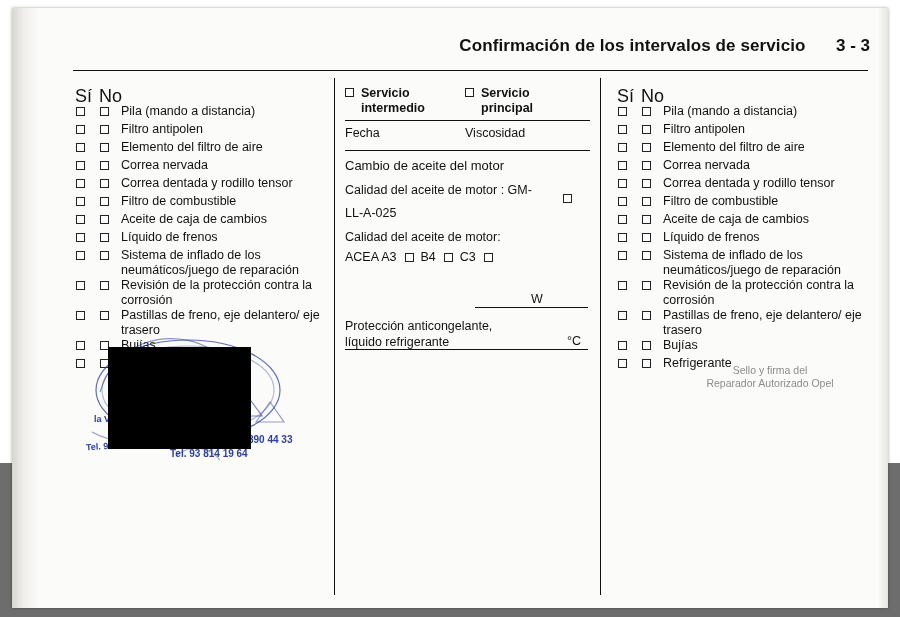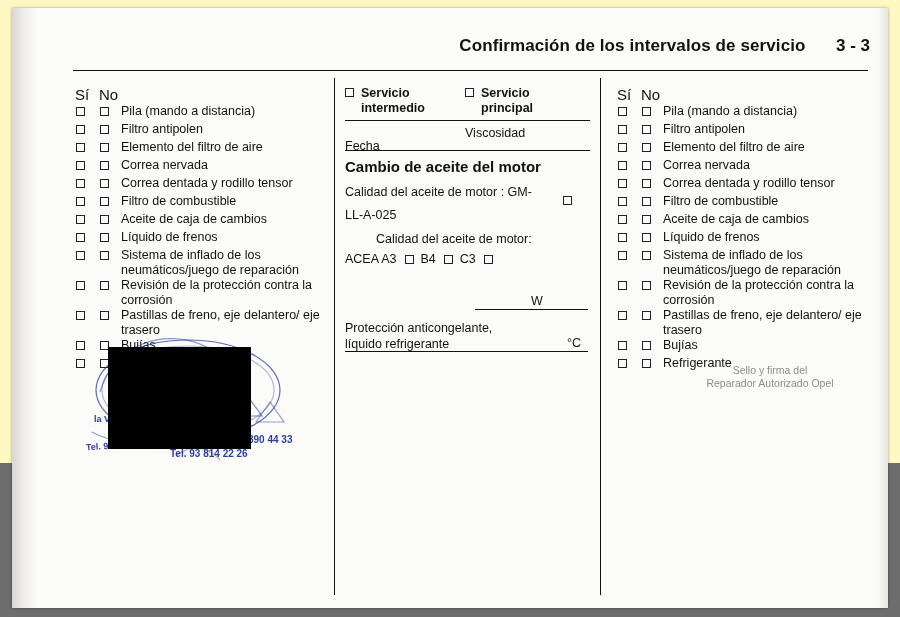--- a/index.html
+++ b/index.html
@@ -10,21 +10,21 @@
   body {
     width: 900px;
     height: 617px;
     overflow: hidden;
     font-family: "Liberation Sans", sans-serif;
   }
   .page {
     position: relative;
     width: 900px;
     height: 463px;
-    background: #fef9c3;
+    background: #ffffff;
   }
   
   .sheet {
     position: absolute;
     left: 12px;
     top: 8px;
     width: 876px;
     height: 600px;
     background: #fbfbf9;
     box-shadow: 0 0 3px rgba(0,0,0,0.35);
@@ -94,21 +94,21 @@
     color: #111;
   }
   .col.left { left: 73px; top: 86px; width: 252px; }
   .col.right { left: 615px; top: 86px; width: 250px; }
 
   .yesno {
     position: relative;
     height: 16px;
     margin-bottom: 2px;
   }
-  .yesno span { font-size: 15px; }
+  .yesno span { font-size: 18px; }
   .yesno .si { position: absolute; left: 2px; }
   .yesno .no { position: absolute; left: 26px; }
 
   .row {
     position: relative;
     min-height: 17px;
     margin-bottom: 1px;
   }
   .row .box {
     position: absolute;
@@ -164,26 +164,26 @@
   .hrule {
     height: 1px;
     background: #111;
     margin: 0;
   }
   .mid .fecha-row {
     position: relative;
     height: 24px;
     padding-top: 5px;
   }
-  .mid .fecha-row .f1 { position: absolute; left: 0; top: 18px; }
+  .mid .fecha-row .f1 { position: absolute; left: 0; top: 5px; }
   .mid .fecha-row .f2 { position: absolute; left: 120px; top: 5px; }
 
   .mid h2 {
-    font-size: 15px;
-    font-weight: bold;
+    font-size: 13px;
+    font-weight: normal;
     margin: 7px 0 6px 0;
   }
   .oil-row {
     position: relative;
     min-height: 30px;
     margin-bottom: 1px;
   }
   .oil-row .txt {
     display: block;
     line-height: 23px;
@@ -399,21 +399,21 @@
       <span class="f2">Viscosidad</span>
     </div>
     <div class="hrule"></div>
 
     <h2>Cambio de aceite del motor</h2>
 
     <div class="oil-row">
       <span class="txt">Calidad del aceite de motor : GM-LL-A-025</span>
       <span class="box"></span>
     </div>
-    <div class="oil-row" style="min-height:18px;margin-left:31px;">
+    <div class="oil-row" style="min-height:18px;">
       <span class="txt">Calidad del aceite de motor:</span>
     </div>
     <div class="acea">
       <span>ACEA A3</span>
       <span class="inline-box"></span>
       <span>B4</span>
       <span class="inline-box"></span>
       <span>C3</span>
       <span class="inline-box"></span>
     </div>
@@ -514,19 +514,19 @@
       <ellipse cx="108" cy="68" rx="86" ry="44" stroke-opacity="0.35"></ellipse>
       <path d="M20 70 C35 20, 85 8, 120 22 C150 34, 160 60, 140 84" stroke-opacity="0.55"></path>
       <path d="M12 110 C40 126, 70 118, 96 100" stroke-opacity="0.5"></path>
       <path d="M60 118 C78 96, 96 96, 112 120" stroke-opacity="0.45"></path>
       <path d="M150 94 L166 72 L182 94 Z" stroke-opacity="0.6"></path>
       <path d="M176 100 L190 80 L204 100 Z" stroke-opacity="0.5"></path>
       <path d="M30 96 L44 76 L58 96 Z" stroke-opacity="0.5"></path>
       <path d="M96 134 C110 122, 128 124, 140 138" stroke-opacity="0.4"></path>
     </svg>
     <div class="stamp-text t1">890 44 33</div>
-    <div class="stamp-text t2">Tel. 93 814 22 26</div>
+    <div class="stamp-text t2">Tel. 93 814 19 64</div>
     <div class="stamp-text t3">Tel. 977 66 77 60</div>
     <div class="stamp-text t4">la Vendrell</div>
   </div>
 
   <div class="redaction"></div>
 </div>
 
 </body></html>

